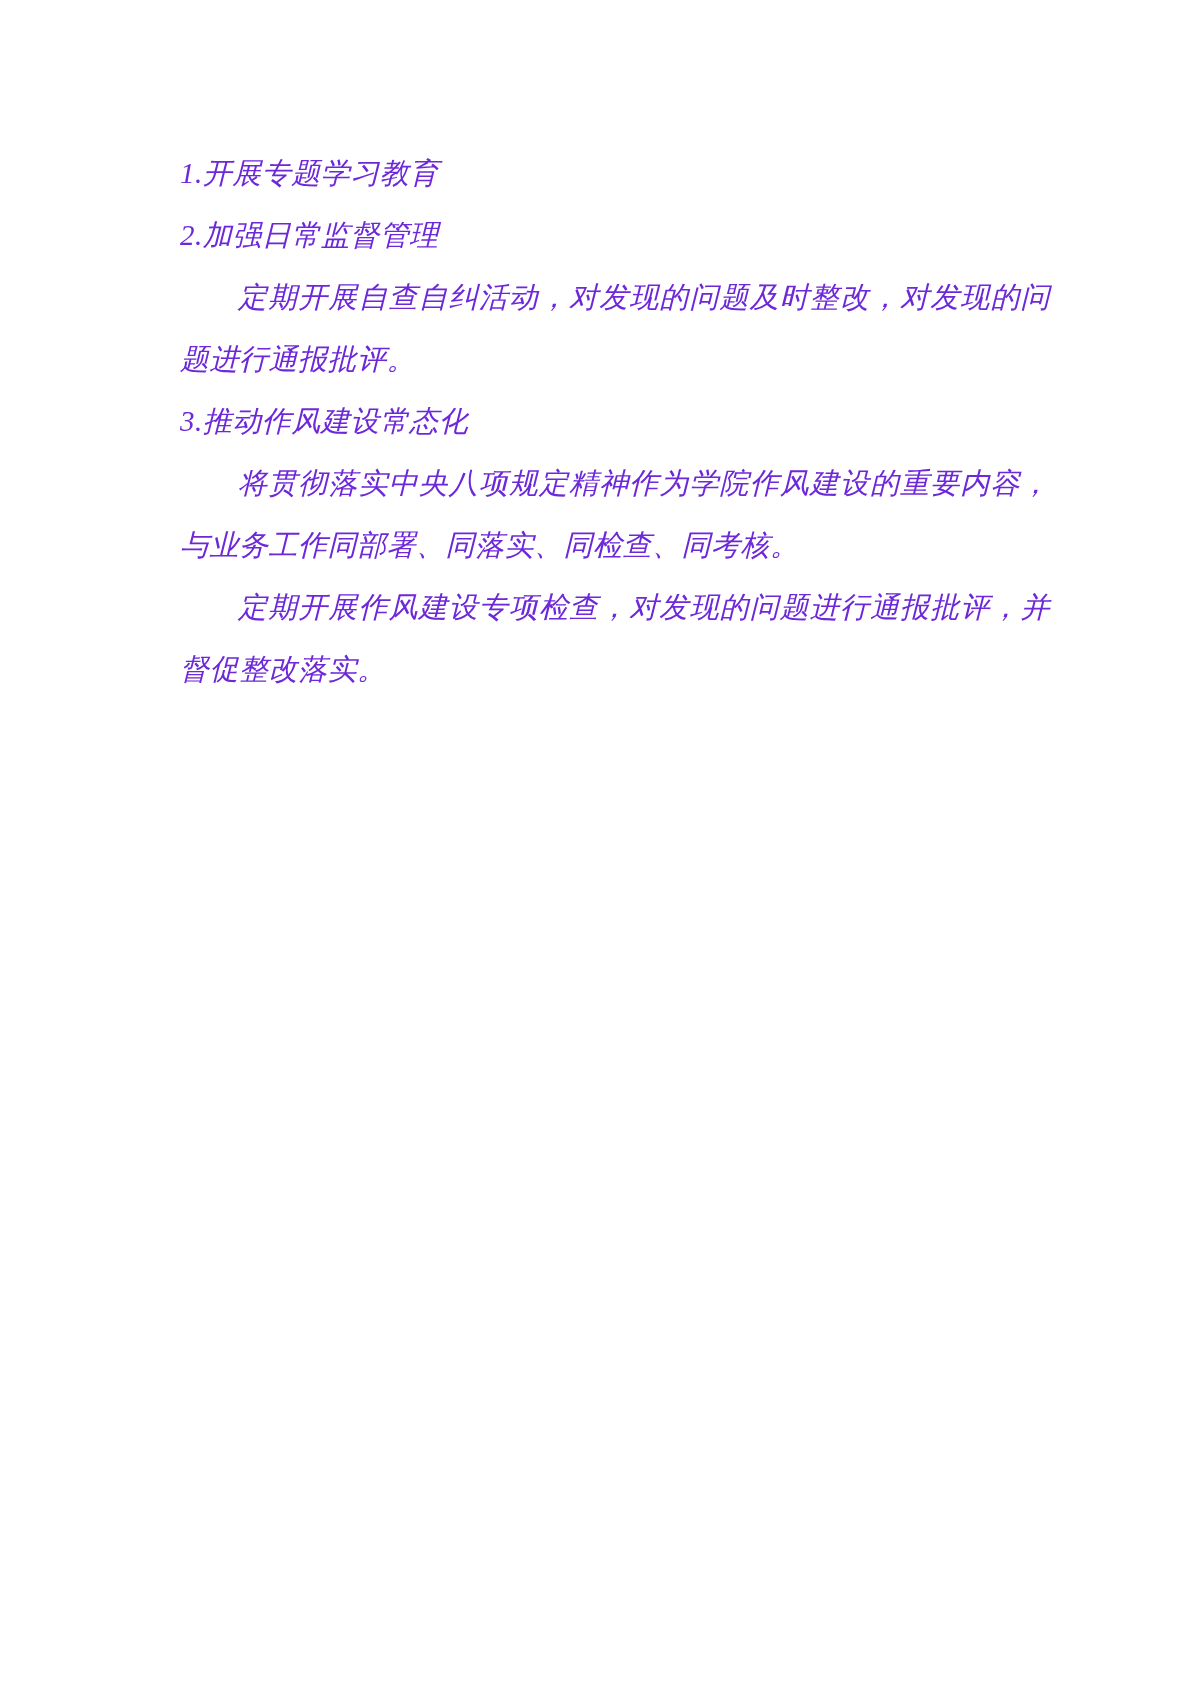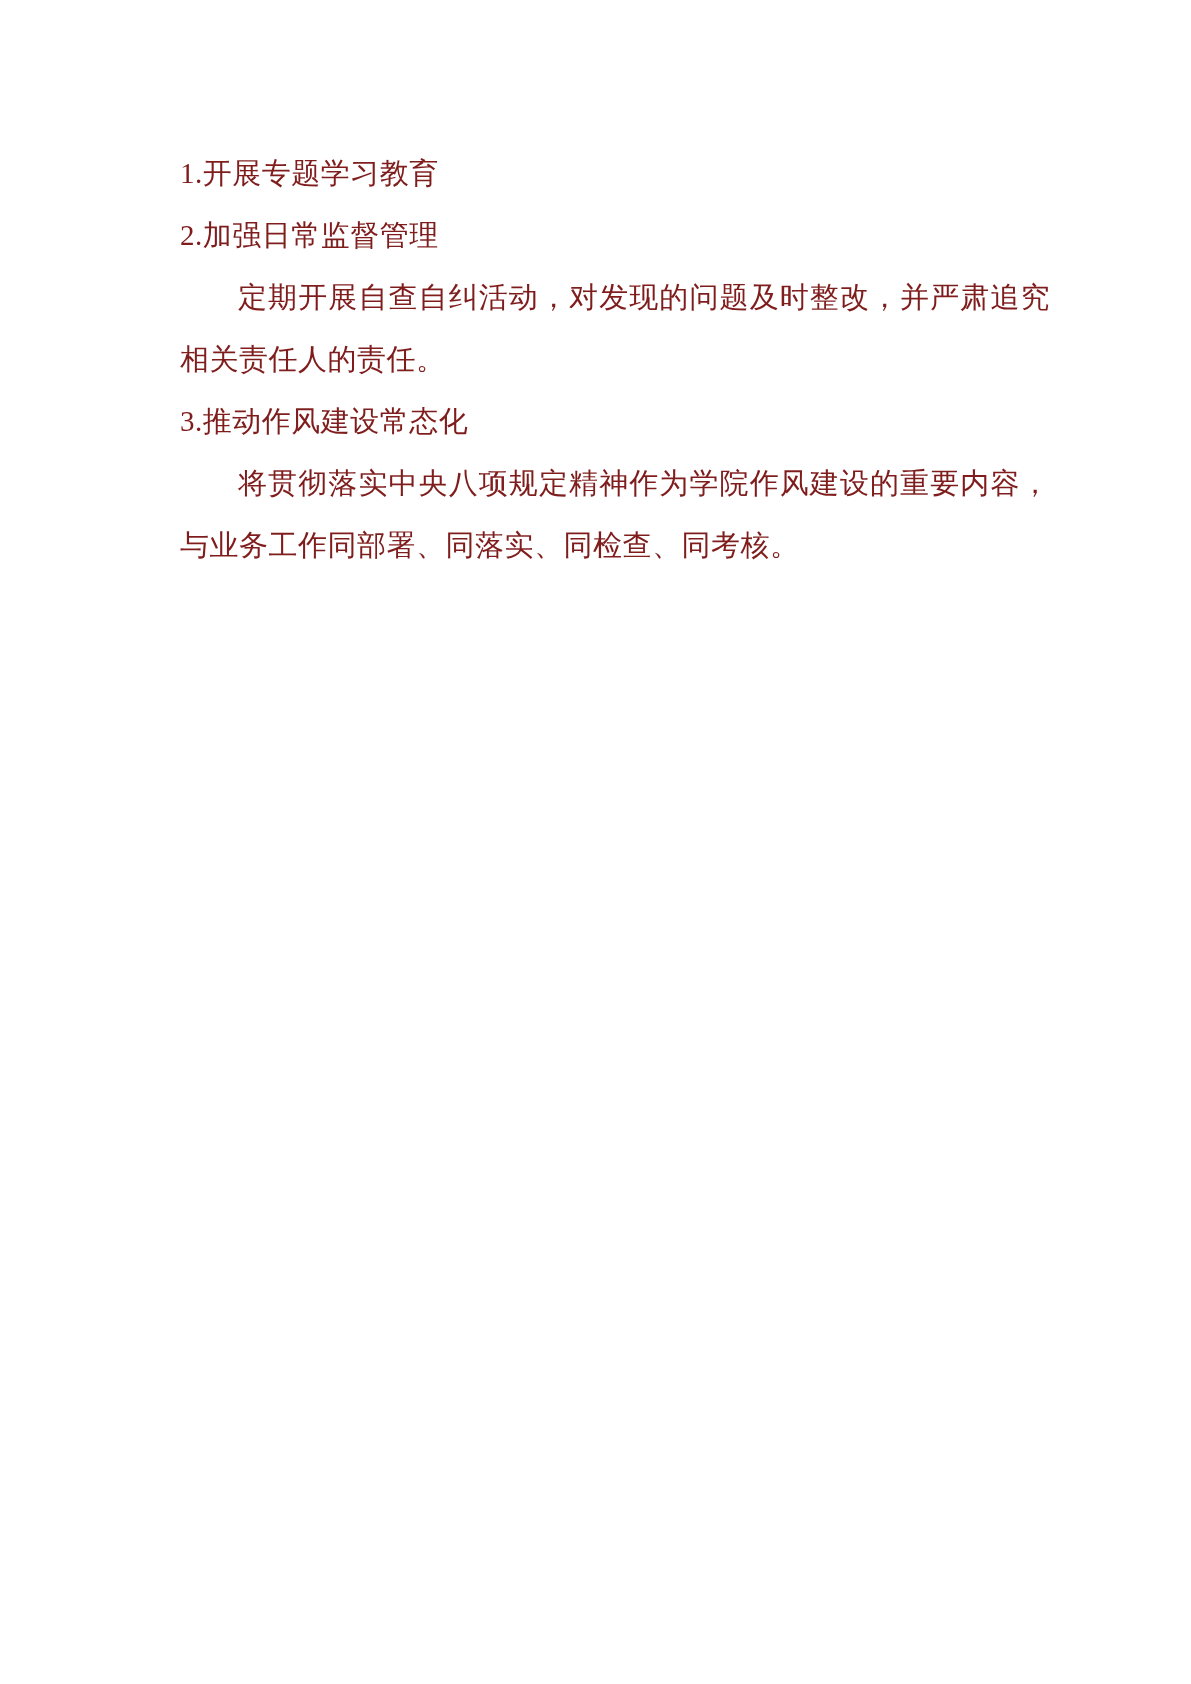--- a/index.html
+++ b/index.html
@@ -8,21 +8,22 @@
     padding: 0;
     background: #ffffff;
   }
   .page {
     position: relative;
     width: 1191px;
     height: 1260px;
     background: #ffffff;
     overflow: hidden;
     font-family: "Liberation Serif", "DejaVu Serif", serif;
-    color: #7f1d1d;
+    color: #6d28d9;
+    font-style: italic;
   }
   .content {
     position: absolute;
     top: 142px;
     left: 180px;
     width: 870px;
   }
   .content p {
     margin: 0;
     padding: 0;
@@ -39,17 +40,18 @@
     text-indent: 2em;
   }
 </style>
 </head>
 <body>
 
 <div class="page">
   <div class="content">
     <p class="para-heading">1.开展专题学习教育</p>
     <p class="para-heading">2.加强日常监督管理</p>
-    <p class="para-body">定期开展自查自纠活动，对发现的问题及时整改，并严肃追究相关责任人的责任。</p>
+    <p class="para-body">定期开展自查自纠活动，对发现的问题及时整改，对发现的问题进行通报批评。</p>
     <p class="para-heading">3.推动作风建设常态化</p>
     <p class="para-body">将贯彻落实中央八项规定精神作为学院作风建设的重要内容，与业务工作同部署、同落实、同检查、同考核。</p>
+    <p class="para-body">定期开展作风建设专项检查，对发现的问题进行通报批评，并督促整改落实。</p>
   </div>
 </div>
 
 </body></html>

